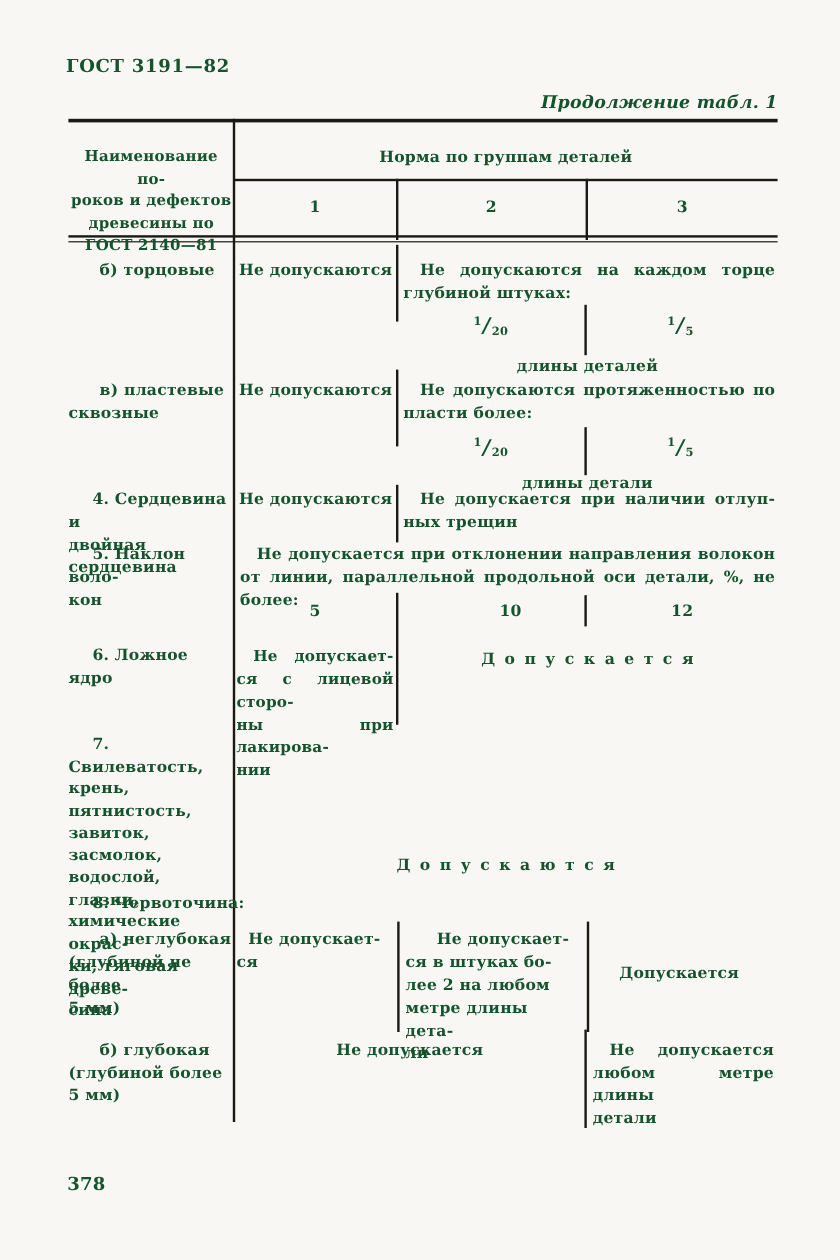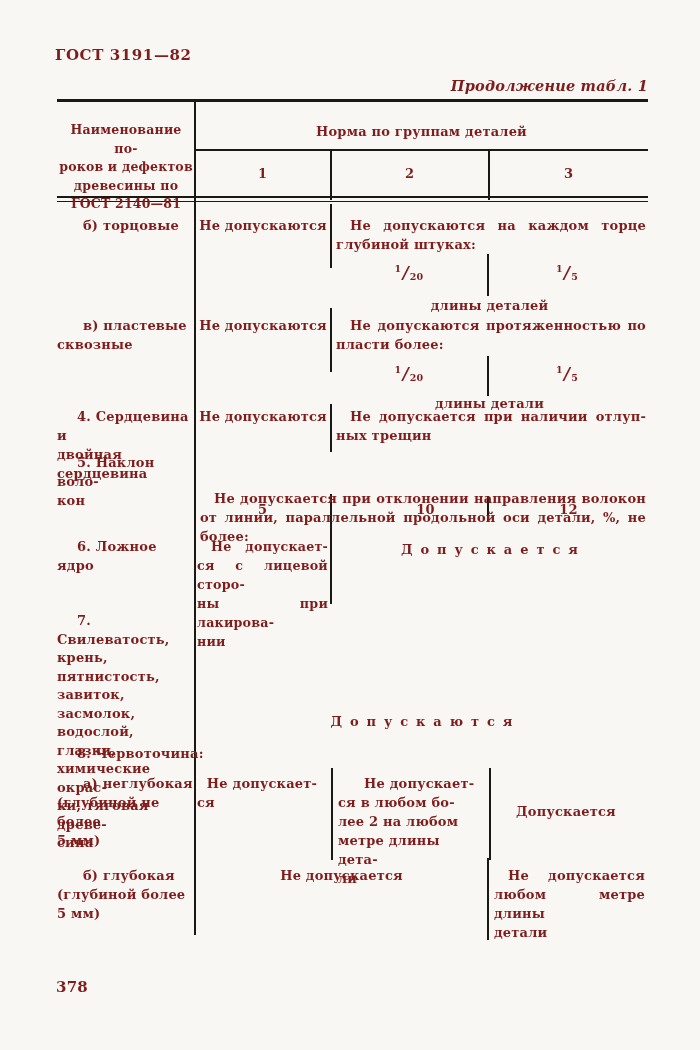--- a/index.html
+++ b/index.html
@@ -1,21 +1,21 @@
 <!DOCTYPE html>
 <html><head>
 <meta charset="utf-8">
 <style>
   html,body{margin:0;padding:0;}
   body{background:#e9e8e4;}
   .page{
     position:relative; width:700px; height:1050px;
     background:#f8f7f3;
     font-family:"DejaVu Serif","Liberation Serif",serif;
-    font-weight:700; color:#7f1d1d;
+    font-weight:700; color:#14532d;
     overflow:hidden;
     -webkit-font-smoothing:antialiased;
   }
   .t{position:absolute; font-size:13px; line-height:19px; letter-spacing:.2px;}
   .c{text-align:center;}
   .j{text-align:justify; text-align-last:justify;}
   .rule{position:absolute; background:#1b1913;}
   .hdr0{font-size:12.5px; line-height:18.5px;}
   .docnum{font-size:15px; letter-spacing:.6px;}
   .cont{font-style:italic; font-size:14.5px;}
@@ -100,21 +100,21 @@
     <div class="t c" style="left:195px;top:407px;width:136px;">Не допускаются</div>
     <div class="t" style="left:336px;top:407px;width:310px;">
       <div class="j ind14">Не допускается при наличии отлуп-</div>
       <div>ных трещин</div>
     </div>
 
     <div class="t" style="left:57px;top:453px;width:138px;">
       <div class="ind20">5. Наклон воло-</div>
       <div>кон</div>
     </div>
-    <div class="t" style="left:200px;top:453px;width:446px;margin-top:36px;">
+    <div class="t" style="left:200px;top:453px;width:446px;">
       <div class="j ind14">Не допускается при отклонении направления волокон</div>
       <div class="j">от линии, параллельной продольной оси детали, %, не более:</div>
     </div>
     <div class="t c" style="left:195px;top:500px;width:135px;">5</div>
     <div class="t c" style="left:331px;top:500px;width:157px;padding-left:16px;">10</div>
     <div class="t c" style="left:489px;top:500px;width:159px;">12</div>
 
     <div class="t ind20" style="left:57px;top:537px;width:138px;">6. Ложное ядро</div>
     <div class="t" style="left:197px;top:537px;width:131px;font-size:12.7px;">
       <div class="j ind14">Не допускает-</div>
@@ -141,21 +141,21 @@
       <div class="ind26">а) неглубокая</div>
       <div>(глубиной не более</div>
       <div>5 мм)</div>
     </div>
     <div class="t" style="left:197px;top:774px;width:130px;">
       <div class="c">Не допускает-</div>
       <div>ся</div>
     </div>
     <div class="t" style="left:338px;top:774px;width:146px;">
       <div class="ind26">Не допускает-</div>
-      <div>ся в любом бо-</div>
+      <div>ся в штуках бо-</div>
       <div>лее 2 на любом</div>
       <div>метре длины дета-</div>
       <div>ли</div>
     </div>
     <div class="t c" style="left:490px;top:774px;width:152px;margin-top:28px;">Допускается</div>
 
     <div class="t" style="left:57px;top:866px;width:140px;">
       <div class="ind26">б) глубокая</div>
       <div>(глубиной более</div>
       <div>5 мм)</div>

